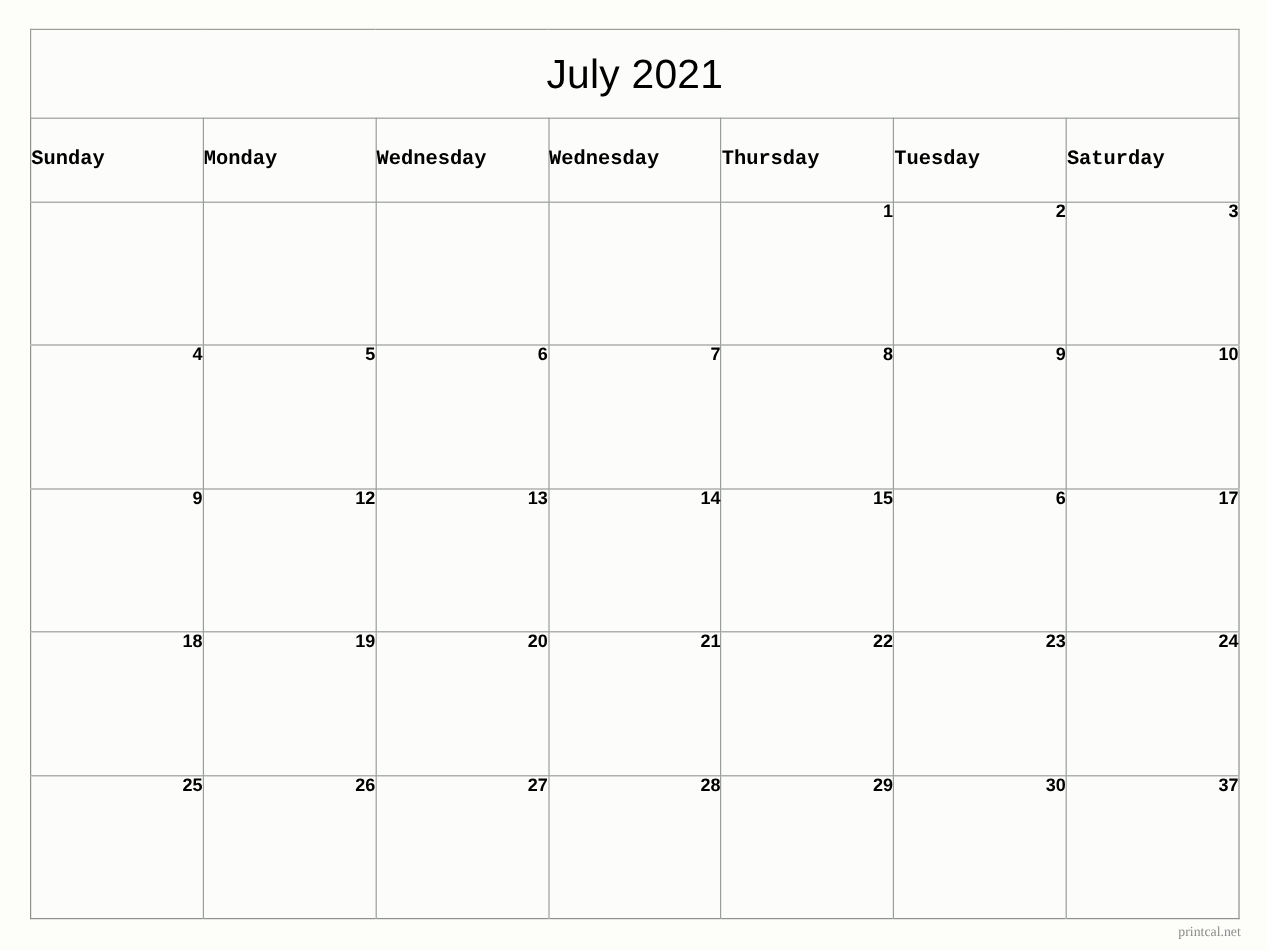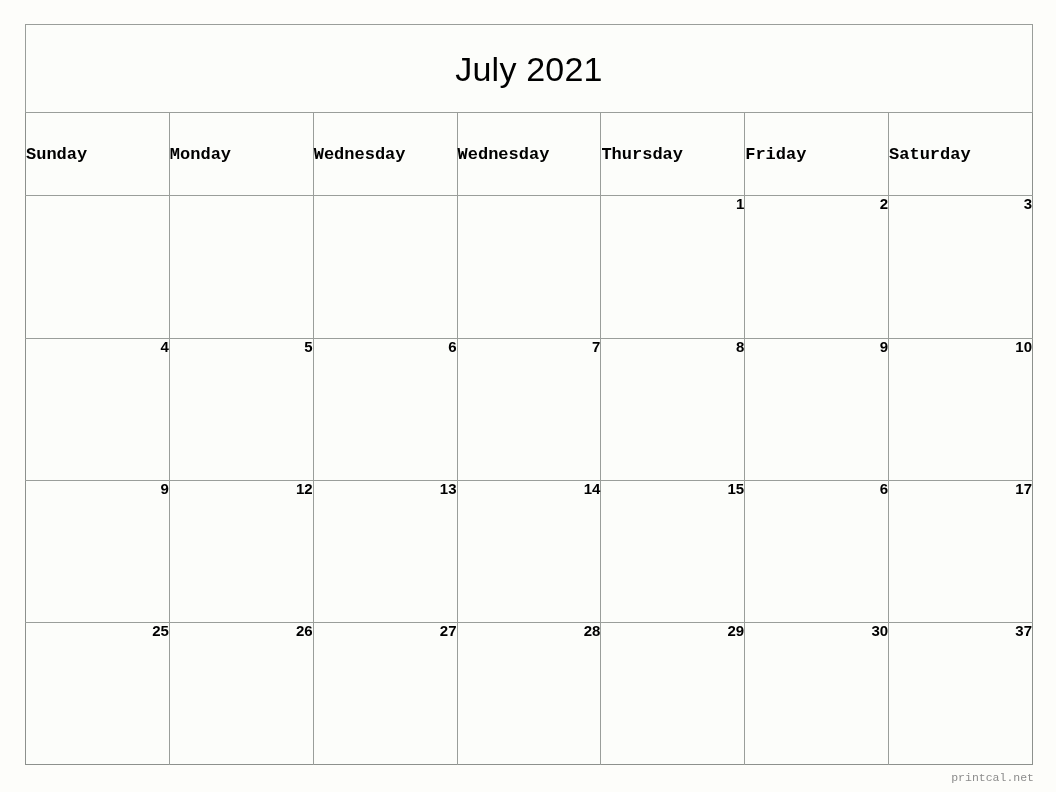--- a/index.html
+++ b/index.html
@@ -98,21 +98,21 @@
   }
   .day-num:empty { display: block; min-height: 1px; }
 
   
   .footer {
     position: absolute;
     right: 22px;
     top: 771px;
     font-size: 11.5px;
     color: #8c8c8c;
-    font-family: Liberation Mono, monospace;
+    font-family: Liberation Serif, serif;
     white-space: nowrap;
   }
 </style>
 </head>
 <body>
 
 <div class="page">
 
   <table class="calendar">
     <tbody>
@@ -121,21 +121,21 @@
           <span class="title-text">July 2021</span>
         </td>
       </tr>
 
       <tr>
         <th class="dow-cell">Sunday</th>
         <th class="dow-cell">Monday</th>
         <th class="dow-cell">Wednesday</th>
         <th class="dow-cell">Wednesday</th>
         <th class="dow-cell">Thursday</th>
-        <th class="dow-cell">Friday</th>
+        <th class="dow-cell">Tuesday</th>
         <th class="dow-cell">Saturday</th>
       </tr>
 
       <tr class="week-row">
         <td class="day-cell">
             <span class="day-num"></span>
           </td>
         <td class="day-cell">
             <span class="day-num"></span>
           </td>
@@ -197,20 +197,43 @@
             <span class="day-num">15</span>
           </td>
         <td class="day-cell">
             <span class="day-num">6</span>
           </td>
         <td class="day-cell">
             <span class="day-num">17</span>
           </td>
       </tr>
 
+      <tr class="week-row">
+        <td class="day-cell">
+            <span class="day-num">18</span>
+          </td>
+        <td class="day-cell">
+            <span class="day-num">19</span>
+          </td>
+        <td class="day-cell">
+            <span class="day-num">20</span>
+          </td>
+        <td class="day-cell">
+            <span class="day-num">21</span>
+          </td>
+        <td class="day-cell">
+            <span class="day-num">22</span>
+          </td>
+        <td class="day-cell">
+            <span class="day-num">23</span>
+          </td>
+        <td class="day-cell">
+            <span class="day-num">24</span>
+          </td>
+      </tr>
 
       <tr class="week-row">
         <td class="day-cell">
             <span class="day-num">25</span>
           </td>
         <td class="day-cell">
             <span class="day-num">26</span>
           </td>
         <td class="day-cell">
             <span class="day-num">27</span>

